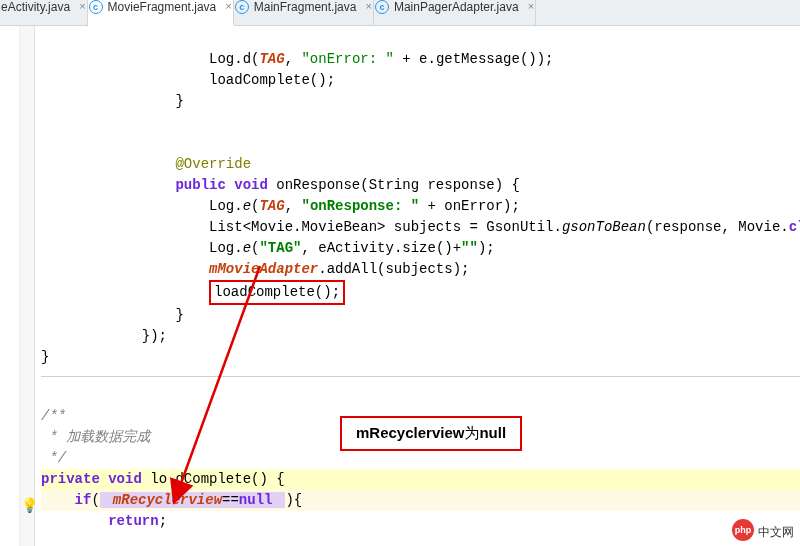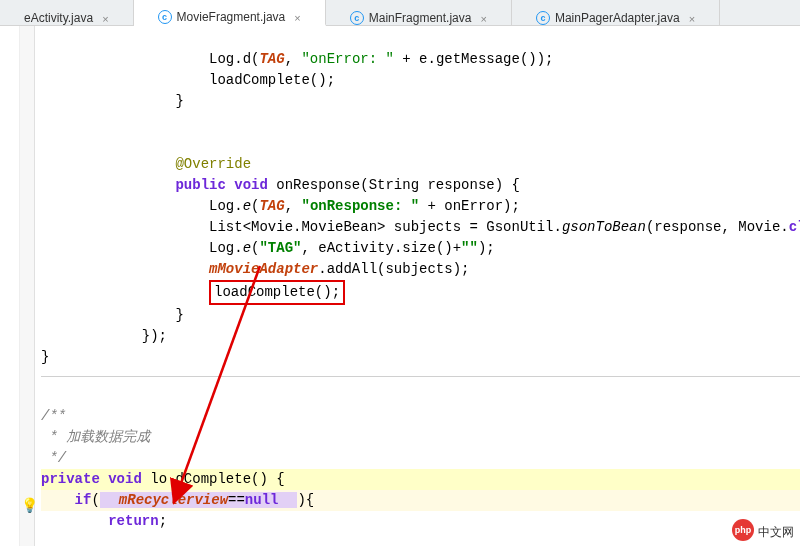--- a/index.html
+++ b/index.html
@@ -13,22 +13,22 @@
       position: relative;
     }
     .tabs {
       display: flex;
       border-bottom: 1px solid #d4d4d4;
       background: #eceff1;
       height: 26px;
     }
     .tab {
       display: flex;
-      align-items: flex-end;
-      padding: 0 24px;
+      align-items: flex-start;
+      padding: 0 1px;
       border-right: 1px solid #d4d4d4;
       background: #eceff1;
       gap: 5px;
       font-size: 12px;
       color: #333;
       cursor: pointer;
     }
     .tab.active {
       background: #fff;
       border-bottom: 2px solid #fff;
@@ -87,21 +87,21 @@
       color: #000;
       position: relative;
     }
     .kw { color: #6d28d9; font-weight: bold; }
     .ann { color: #808000; }
     .str { color: #008000; font-weight: bold; }
     .field { color: #c2410c; font-weight: bold; font-style: italic; }
     .comment { color: #808080; font-style: italic; }
     .static { color: #000; font-style: italic; }
     .highlight-yellow { background: #ffffc8; display: inline-block; }
-    .highlight-purple { background: #e2d0f5; padding: 0 19px; margin-top: 48px; }
+    .highlight-purple { background: #e2d0f5; padding: 0 13px; margin-top: 48px; }
     .boxed {
       border: 2px solid #e00000;
       padding: 0 3px;
       display: inline-block;
     }
     .divider {
       border-top: 1px solid #d0d0d0;
       margin: 8px 0;
       width: 100%;
     }
@@ -205,18 +205,21 @@
 
   <svg class="arrow-svg" width="800" height="520" style="left:0;top:0">
     <defs>
       <marker id="ah" markerWidth="12" markerHeight="12" refX="2" refY="5" orient="auto">
         <path d="M0,0 L10,5 L0,10 Z" fill="#e00000"></path>
       </marker>
     </defs>
     <line x1="260" y1="240" x2="180" y2="460" stroke="#e00000" stroke-width="2.5" marker-end="url(#ah)"></line>
   </svg>
 
+  <div class="callout-box" style="left:340px; top:390px;">
+    <b>mRecyclerview</b><span>为</span><b>null</b>
+  </div>
 
   <div class="logo">
     <span class="logo-circle">php</span>
     <span>中文网</span>
   </div>
 </div>
 
 </body></html>

